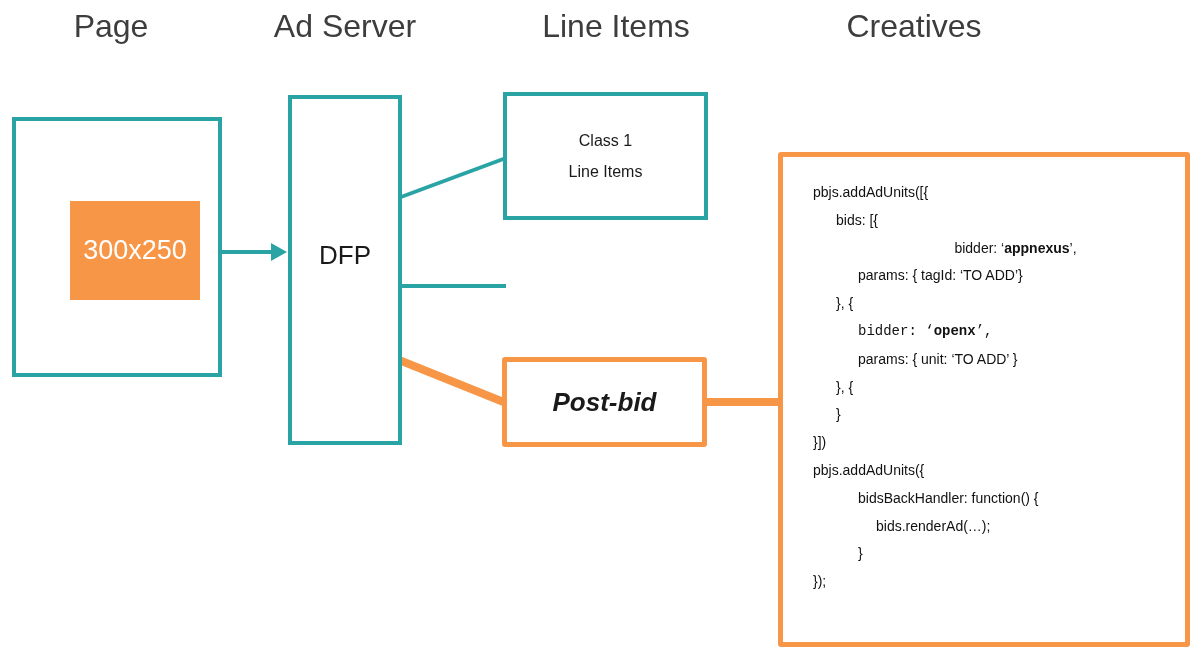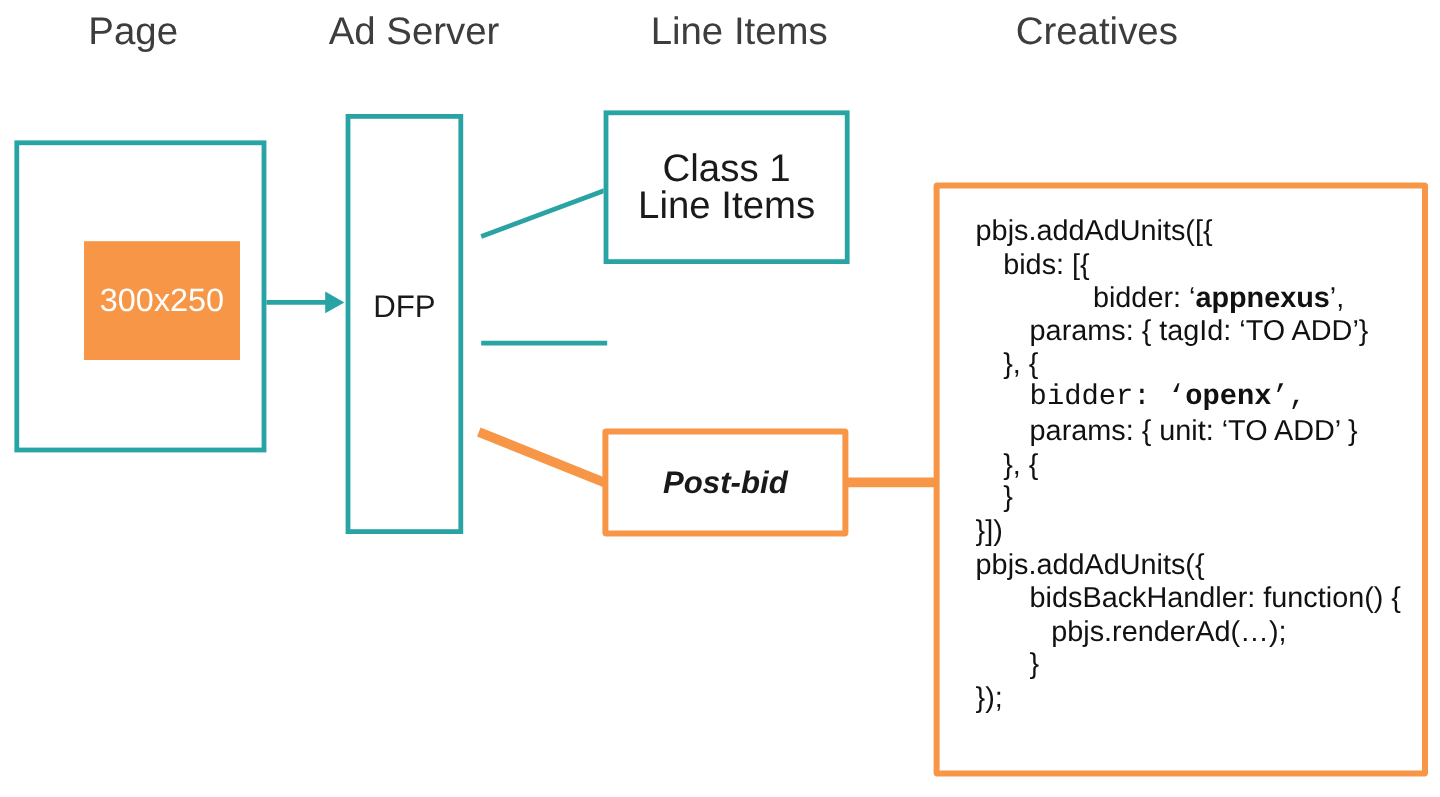--- a/index.html
+++ b/index.html
@@ -44,34 +44,34 @@
   }
   .teal-border { border: 4px solid var(--teal); }
   .orange-border { border: 5px solid var(--orange); border-radius: 3px; }
 
   .page-box   { left: 12px;  top: 117px; width: 210px; height: 260px; }
   .ad-slot    {
     position: absolute; left: 70px; top: 201px; width: 130px; height: 99px;
     background: var(--orange); color: #ffffff; font-size: 27px;
     display: flex; align-items: center; justify-content: center;
   }
-  .dfp-box    { left: 288px; top: 95px;  width: 98px; height: 350px; font-size: 26px; padding-bottom: 30px; }
-  .class1-box { left: 503px; top: 92px;  width: 205px; height: 128px; font-size: 32px; line-height: 31px; }
+  .dfp-box    { left: 288px; top: 95px;  width: 114px; height: 350px; font-size: 26px; padding-bottom: 30px; }
+  .class1-box { left: 503px; top: 92px;  width: 205px; height: 128px; font-size: 16px; line-height: 31px; }
   .adx-box    { left: 503px; top: 250px; width: 205px; height: 72px;  font-size: 24px; }
   .postbid-box{ left: 502px; top: 357px; width: 205px; height: 90px;  font-size: 26px; font-weight: bold; font-style: italic; }
 
   .creatives-box {
     position: absolute;
     box-sizing: border-box;
     left: 778px; top: 152px; width: 412px; height: 495px;
     background: #ffffff;
     border: 5px solid var(--orange);
     border-radius: 3px;
     padding: 22px 12px 0 30px;
-    font-size: 24px;
+    font-size: 14px;
     line-height: 27.8px;
     color: var(--code-text);
     overflow: hidden;
   }
   .code-line { white-space: pre; }
   .code-line b { font-weight: bold; }
 </style>
 </head>
 <body>
 
@@ -114,18 +114,18 @@
       <div class="code-line" style="padding-left: 45px; text-align: center;"><span>bidder: ‘</span><b>appnexus</b><span>’,</span></div>
       <div class="code-line" style="padding-left: 45px;"><span>params: { tagId: ‘TO ADD’}</span></div>
       <div class="code-line" style="padding-left: 23px;"><span>}, {</span></div>
       <div class="code-line" style="padding-left: 45px; font-family: Liberation Mono, monospace;"><span>bidder: ‘</span><b>openx</b><span>’,</span></div>
       <div class="code-line" style="padding-left: 45px;"><span>params: { unit: ‘TO ADD’ }</span></div>
       <div class="code-line" style="padding-left: 23px;"><span>}, {</span></div>
       <div class="code-line" style="padding-left: 23px;"><span>}</span></div>
       <div class="code-line" style="padding-left: 0px;"><span>}])</span></div>
       <div class="code-line" style="padding-left: 0px;"><span>pbjs.addAdUnits({</span></div>
       <div class="code-line" style="padding-left: 45px;"><span>bidsBackHandler: function() {</span></div>
-      <div class="code-line" style="padding-left: 63px;"><span>pbjs.renderAd(…);</span></div>
+      <div class="code-line" style="padding-left: 63px;"><span>bids.renderAd(…);</span></div>
       <div class="code-line" style="padding-left: 45px;"><span>}</span></div>
       <div class="code-line" style="padding-left: 0px;"><span>});</span></div>
     </div>
 
 </div>
 
 </body></html>

